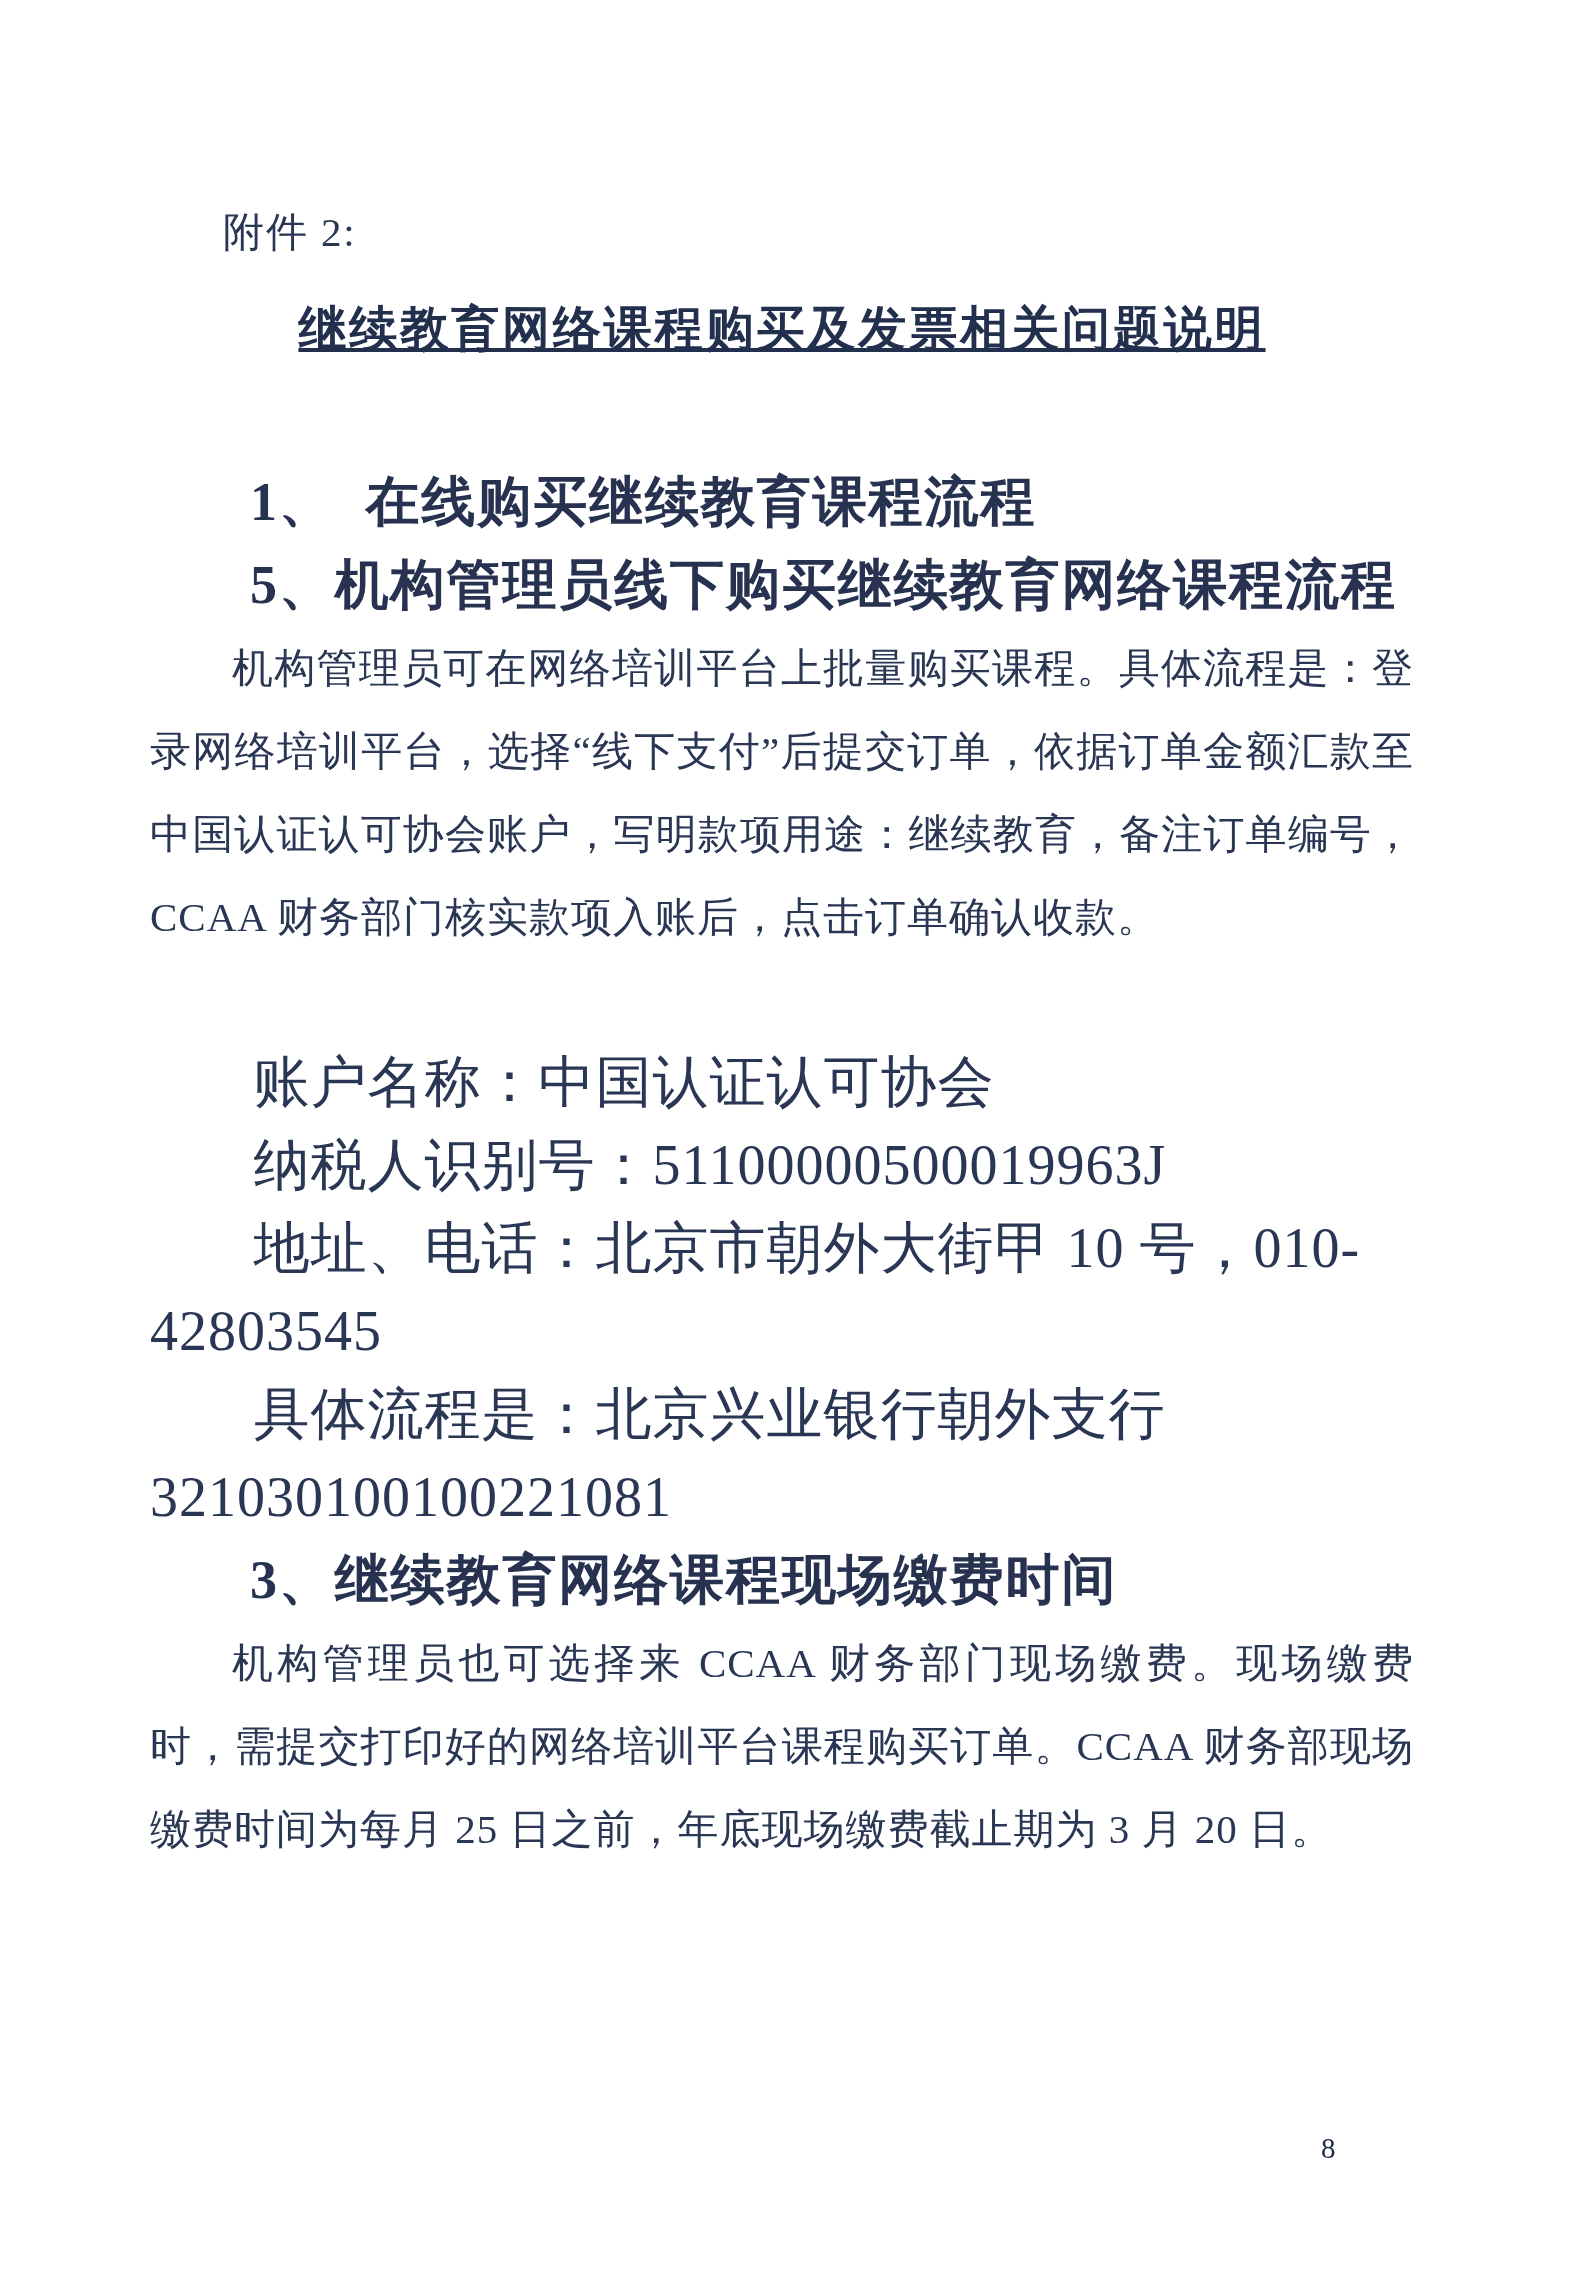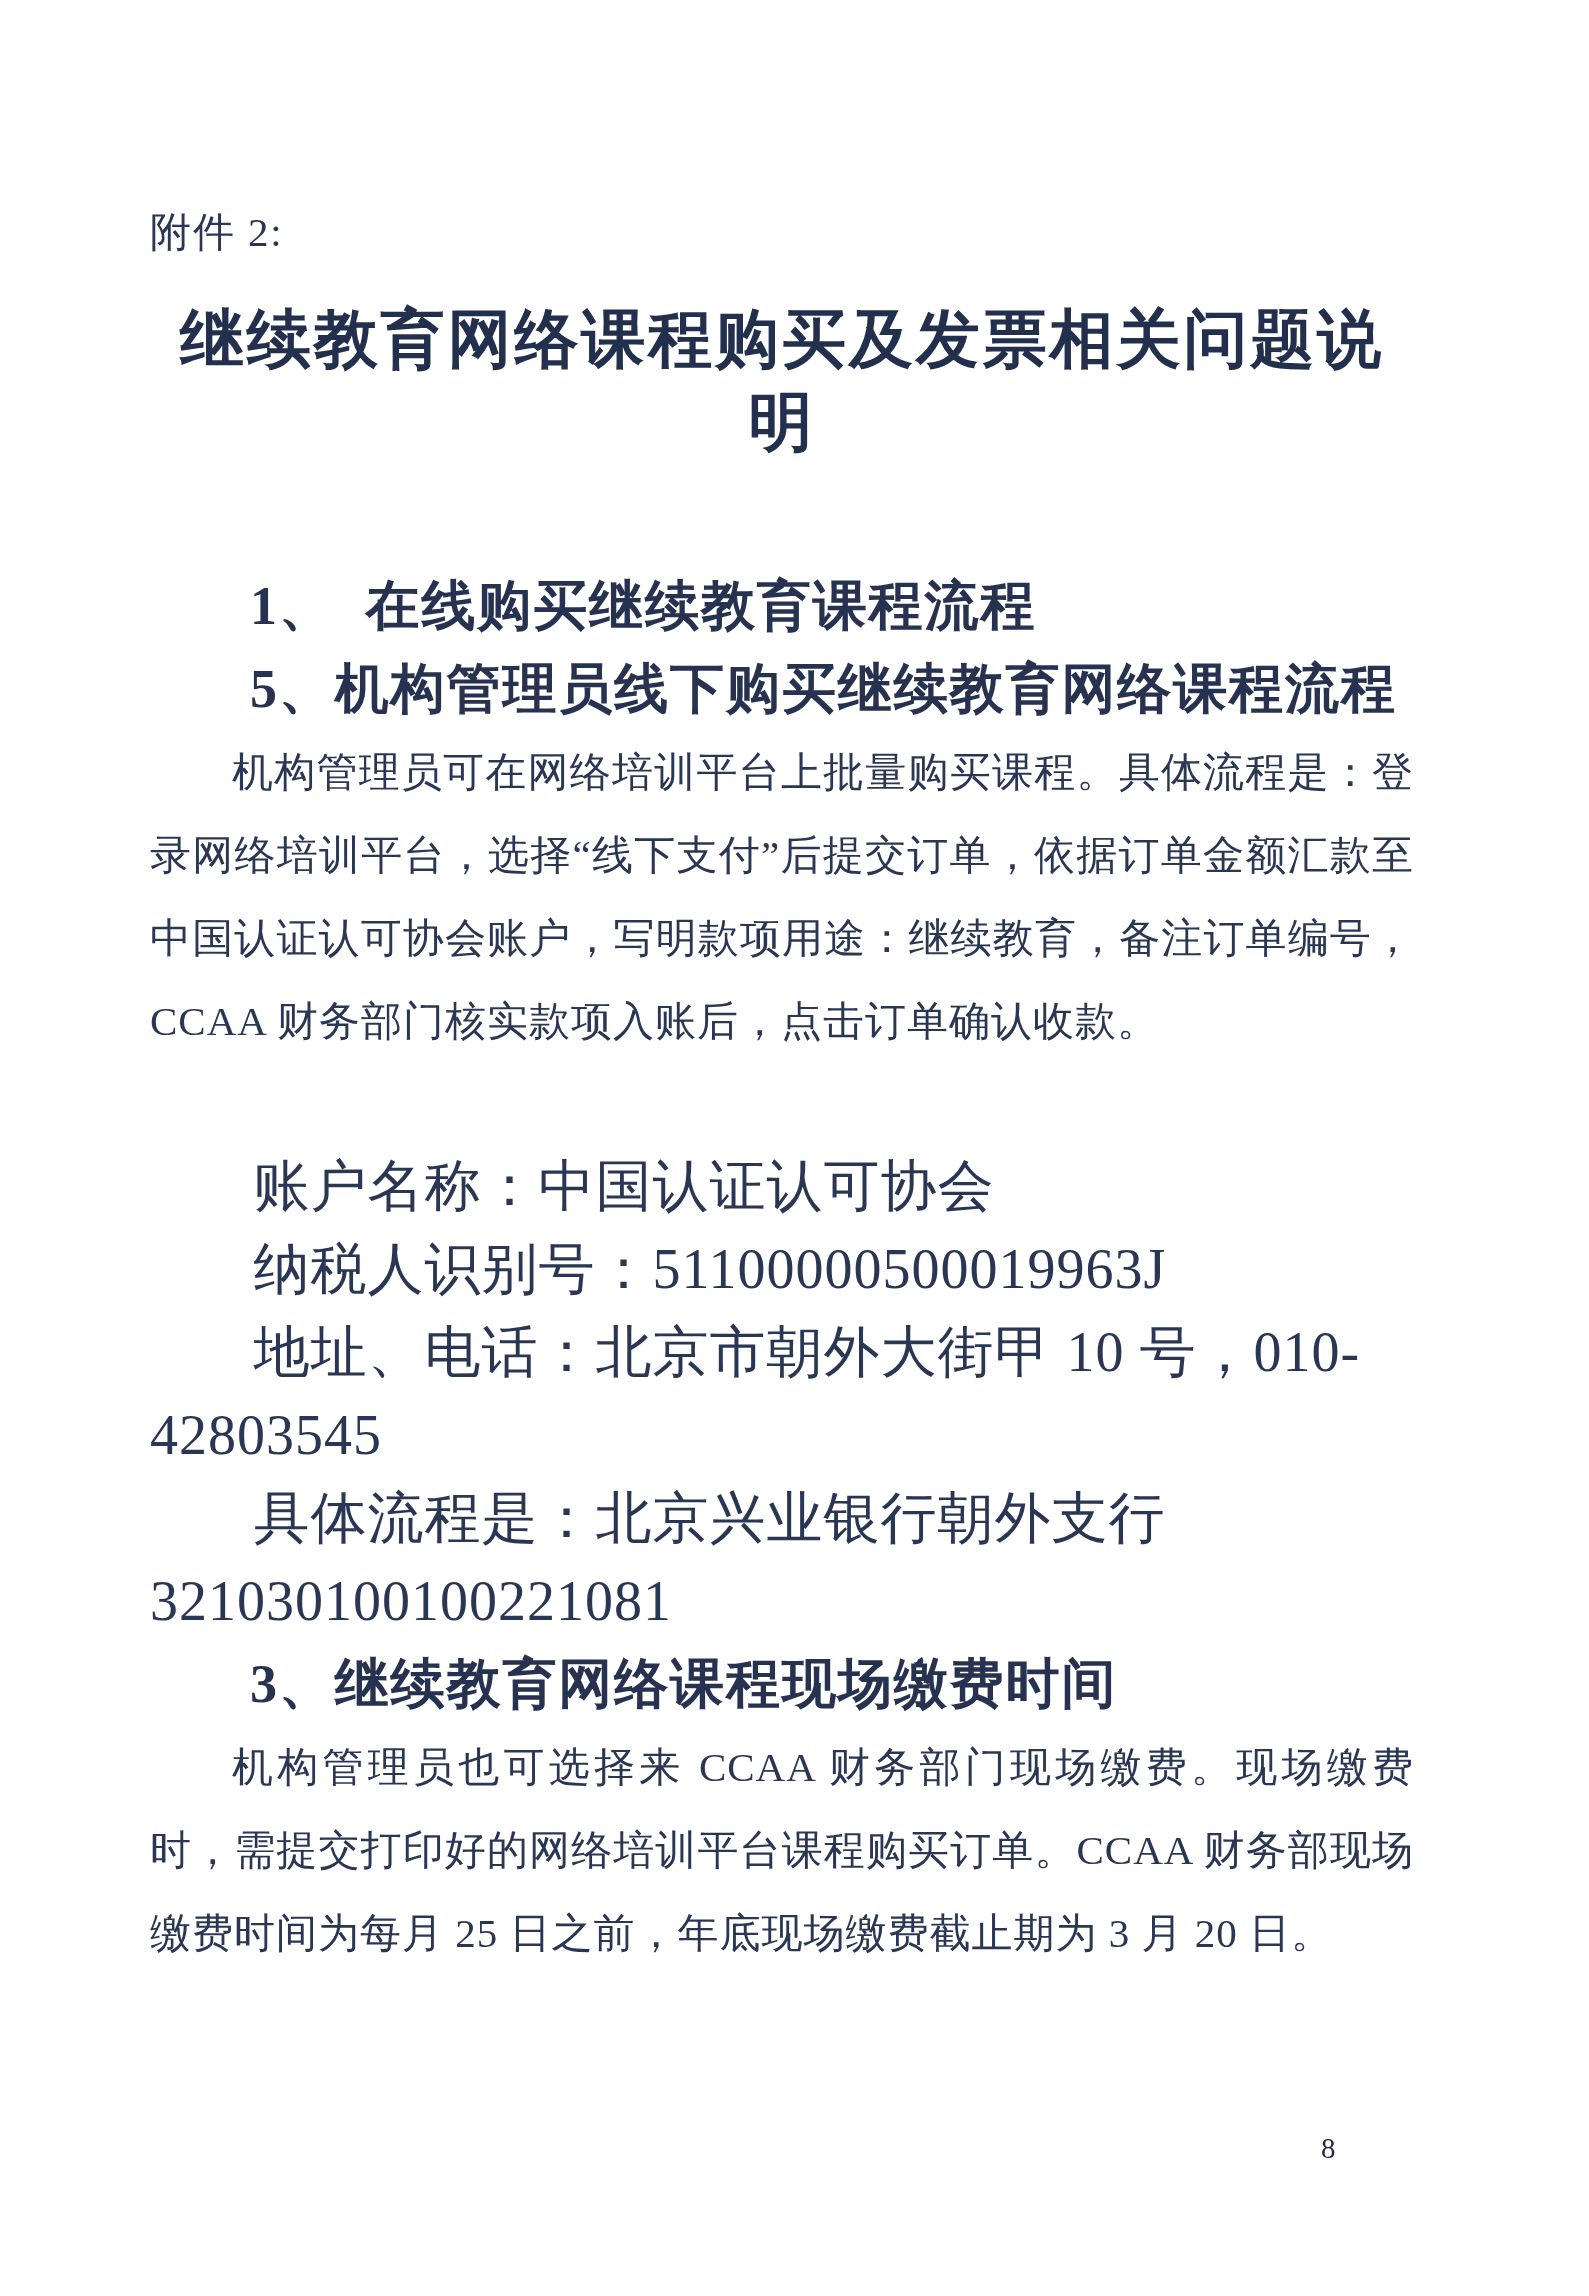--- a/index.html
+++ b/index.html
@@ -15,30 +15,32 @@
     background: #ffffff;
     color: #2a3754;
     font-family: "Liberation Serif", "DejaVu Serif", serif;
     overflow: hidden;
     box-sizing: border-box;
     padding: 208px 175px 0 150px;
   }
   .attachment-label {
     font-size: 41px;
     line-height: 1.2;
+    margin-left: 73px;
     letter-spacing: 1.9px;
   }
   .doc-title {
     margin-top: 41px;
-    font-size: 64px;
+    font-size: 48px;
     font-weight: 700;
     text-align: center;
     letter-spacing: 2.9px;
     color: #22304e;
     line-height: 1.3;
+    text-decoration: underline;
   }
   .sec-heading {
     margin-top: 0;
     font-size: 54px;
     line-height: 83px;
     text-indent: 1.85em;
     letter-spacing: 1.9px;
     white-space: pre-wrap;
     font-weight: 700;
     color: #26324f;

